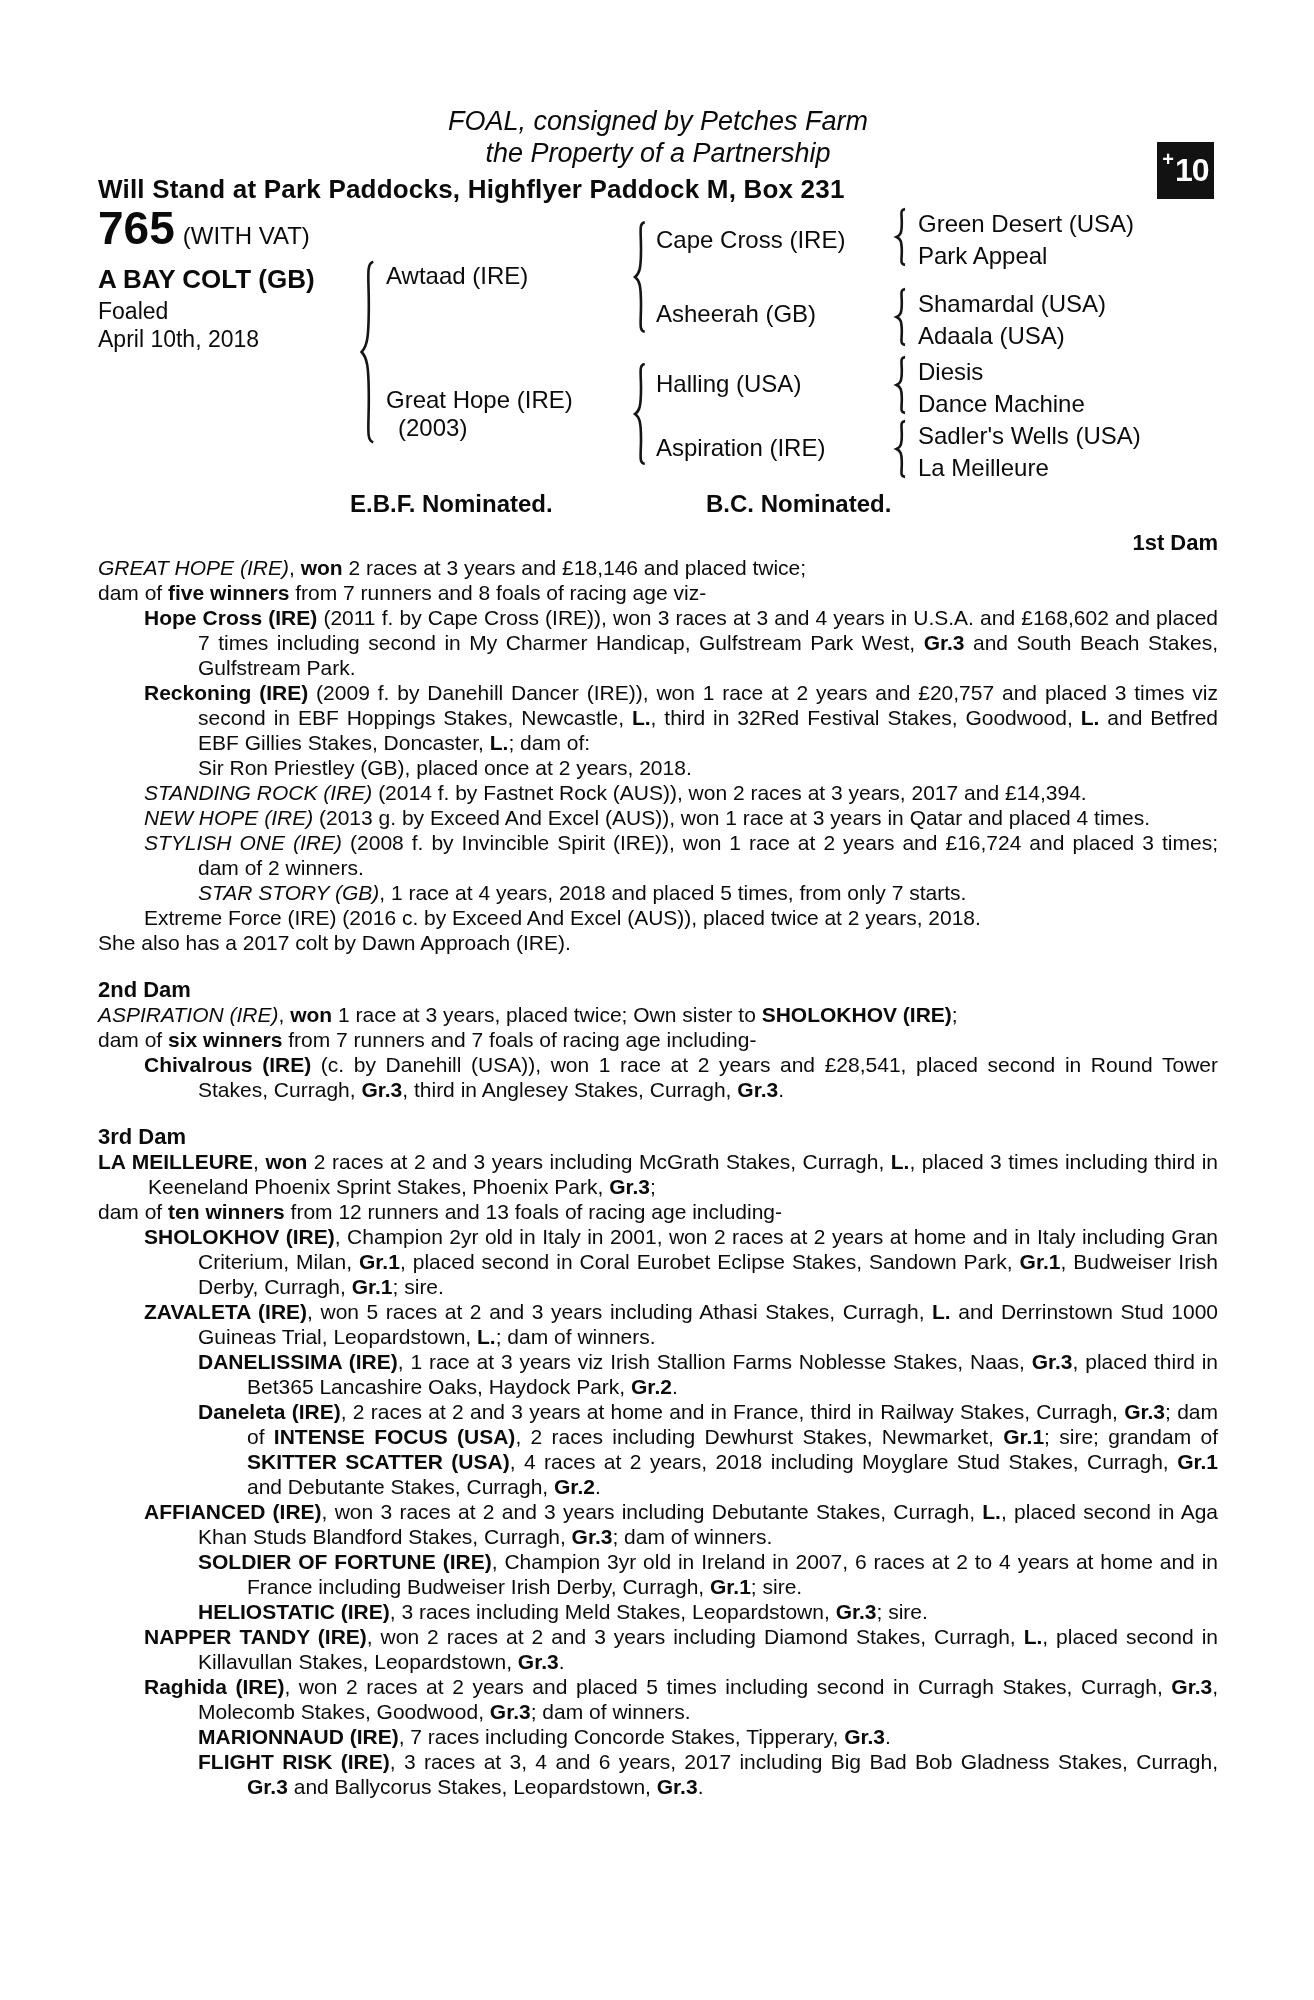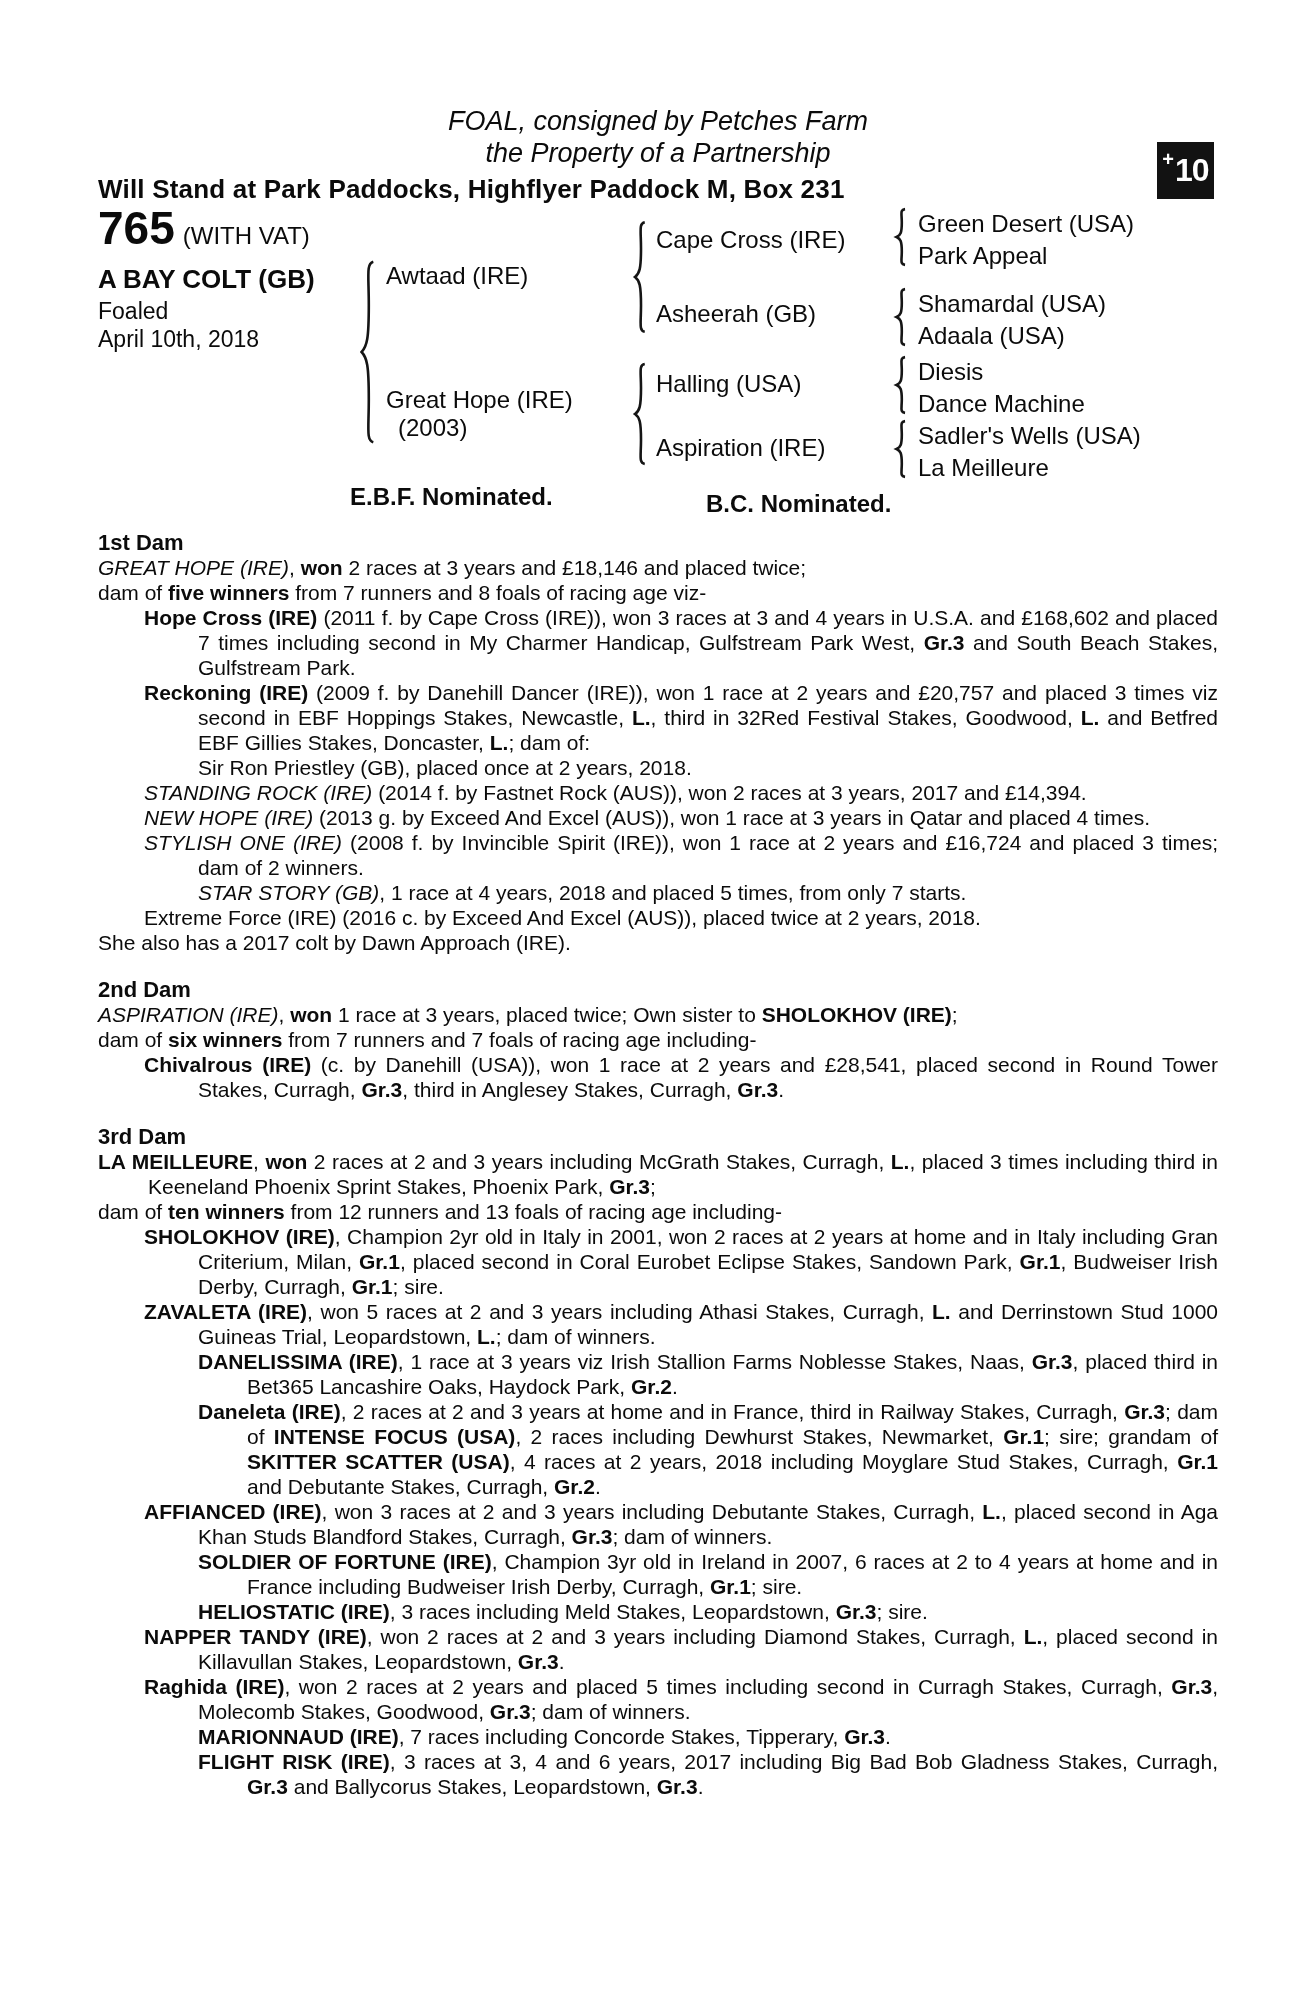--- a/index.html
+++ b/index.html
@@ -26,21 +26,21 @@
   .vat{font-size:24px;font-weight:normal;margin-left:8px;}
   .colt-name{font-size:26px;font-weight:bold;}
   .foal-line{font-size:23px;}
   .ped-name{font-size:24px;line-height:28px;}
   .brace{position:absolute;overflow:visible;}
   .brace path{stroke:#151515;stroke-width:2.6;fill:none;vector-effect:non-scaling-stroke;}
   .nom{font-size:24px;font-weight:bold;}
   
   .sections{margin-top:10px;}
   .section-heading{font-size:22px;font-weight:bold;line-height:25px;margin-top:22px;}
-  .section-heading:first-child{margin-top:0;}
+  .section-heading:first-child{margin-top:0;text-align:right;}
   .para{margin:0;font-size:21px;line-height:25px;text-align:justify;}
   .lvl0{padding-left:50px;text-indent:-50px;}
   .lvl1{padding-left:100px;text-indent:-54px;}
   .lvl2{padding-left:149px;text-indent:-49px;}
   .para b{font-weight:bold;}
   .para i{font-style:italic;}
 </style>
 </head>
 <body>
 
@@ -100,21 +100,21 @@
 
     <div class="abs ped-name" style="left:820px;top:6px;">Green Desert (USA)</div>
     <div class="abs ped-name" style="left:820px;top:38px;">Park Appeal</div>
     <div class="abs ped-name" style="left:820px;top:86px;">Shamardal (USA)</div>
     <div class="abs ped-name" style="left:820px;top:118px;">Adaala (USA)</div>
     <div class="abs ped-name" style="left:820px;top:154px;">Diesis</div>
     <div class="abs ped-name" style="left:820px;top:186px;">Dance Machine</div>
     <div class="abs ped-name" style="left:820px;top:218px;">Sadler's Wells (USA)</div>
     <div class="abs ped-name" style="left:820px;top:250px;">La Meilleure</div>
 
-    <div class="abs nom" style="left:252px;top:279px;">E.B.F. Nominated.</div>
+    <div class="abs nom" style="left:252px;top:286px;">E.B.F. Nominated.</div>
     <div class="abs nom" style="left:608px;top:286px;">B.C. Nominated.</div>
   </div>
 
   <div class="sections" id="sections">
       <div class="section-heading">1st Dam</div>
       <p class="para lvl0"><i>GREAT HOPE (IRE)</i><span>, </span><b>won</b><span> 2 races at 3 years and £18,146 and placed twice;</span></p>
       <p class="para lvl0"><span>dam of </span><b>five winners</b><span> from 7 runners and 8 foals of racing age viz-</span></p>
       <p class="para lvl1"><b>Hope Cross (IRE)</b><span> (2011 f. by Cape Cross (IRE)), won 3 races at 3 and 4 years in U.S.A. and £168,602 and placed 7 times including second in My Charmer Handicap, Gulfstream Park West, </span><b>Gr.3</b><span> and South Beach Stakes, Gulfstream Park.</span></p>
       <p class="para lvl1"><b>Reckoning (IRE)</b><span> (2009 f. by Danehill Dancer (IRE)), won 1 race at 2 years and £20,757 and placed 3 times viz second in EBF Hoppings Stakes, Newcastle, </span><b>L.</b><span>, third in 32Red Festival Stakes, Goodwood, </span><b>L.</b><span> and Betfred EBF Gillies Stakes, Doncaster, </span><b>L.</b><span>; dam of:</span></p>
       <p class="para lvl2"><span>Sir Ron Priestley (GB), placed once at 2 years, 2018.</span></p>

